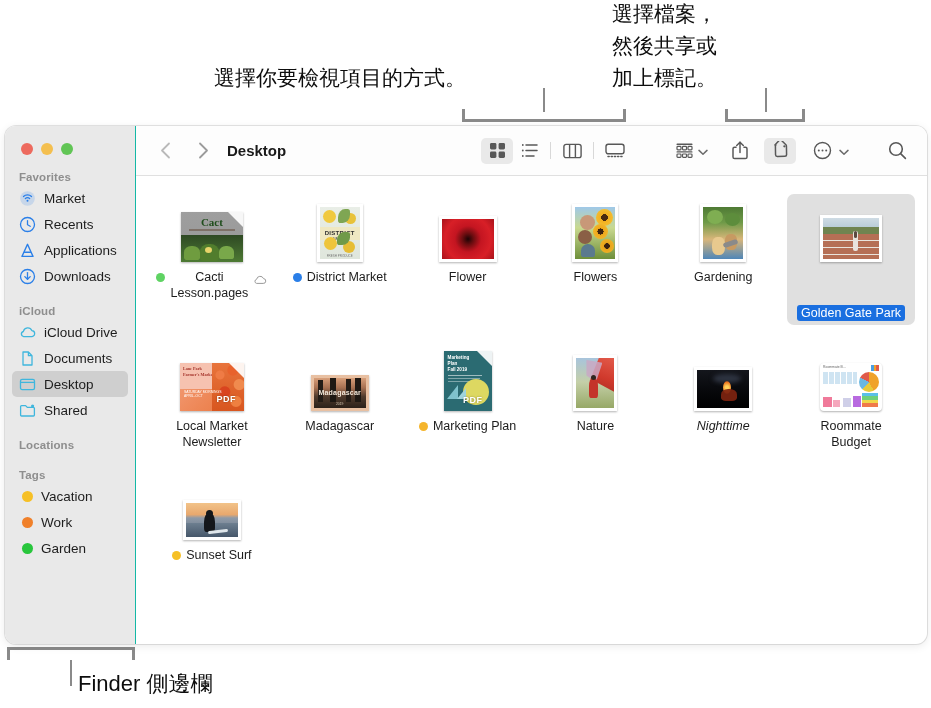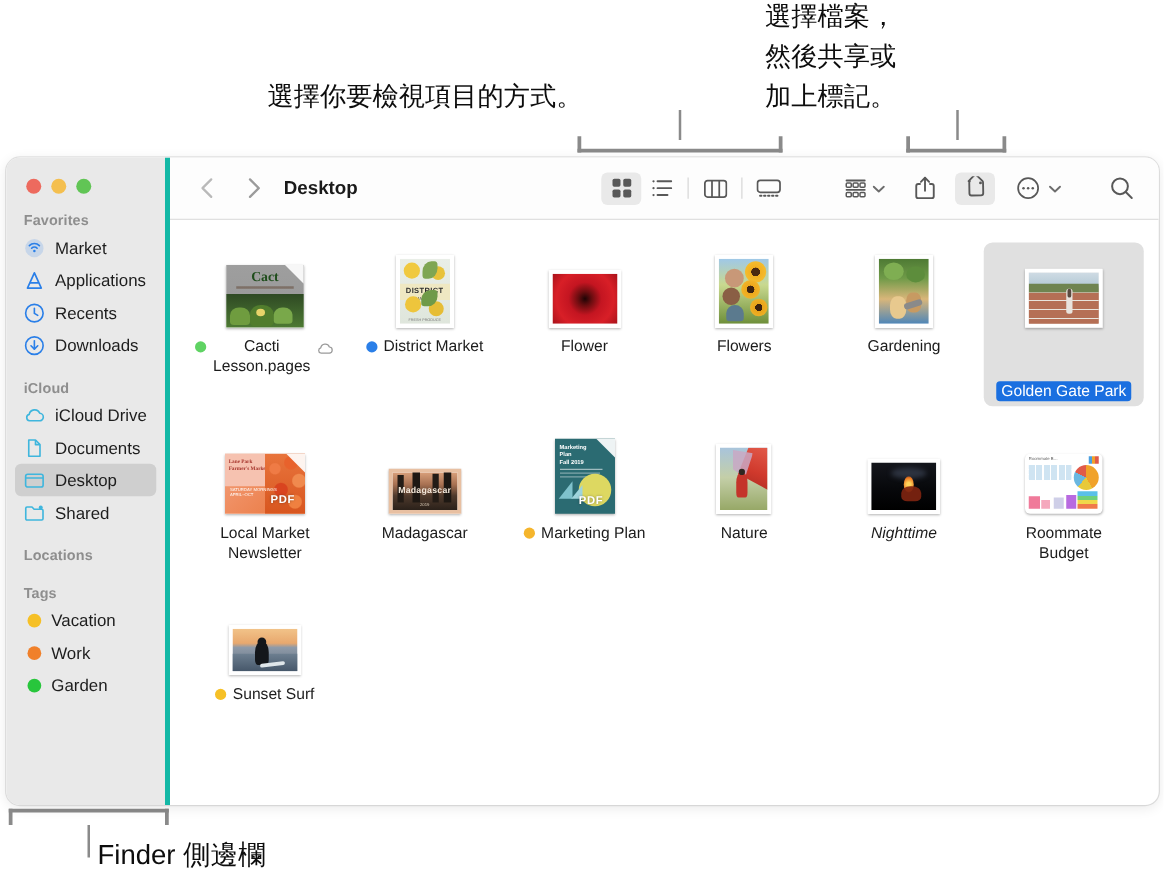--- a/index.html
+++ b/index.html
@@ -45,21 +45,21 @@
     border-radius: 11px;
     box-shadow: 0 0 0 1px rgba(0,0,0,0.10), 0 2px 10px rgba(0,0,0,0.09);
     overflow: hidden;
     display: flex;
   }
 
   
   #sidebar {
     width: 131px; height: 100%;
     background: #e9e9e9;
-    border-right: 4px solid #14b8a6;
+    border-right: 1px solid #14b8a6;
     padding-top: 8px;
     position: relative;
     flex: 0 0 131px;
   }
   .traffic { display: flex; gap: 8px; padding: 9px 0 0 16px; }
   .light { width: 12px; height: 12px; border-radius: 50%; }
   .light.red    { background: #ed6a5e; }
   .light.yellow { background: #f4bf4f; }
   .light.green  { background: #61c555; }
 
@@ -196,32 +196,32 @@
           <div class="sb-item">
             <span class="sb-ico"><svg viewBox="0 0 17 17" fill="none" stroke="#2a7fe8" stroke-width="1.3" stroke-linecap="round">
                 <circle cx="8.5" cy="8.5" r="7.3" fill="#2a7fe8" opacity="0.18" stroke="none"></circle>
                 <path d="M8.5 11.8a1 1 0 1 0 0-2 1 1 0 0 0 0 2z" fill="#2a7fe8" stroke="none"></path>
                 <path d="M6.3 8.6a3 3 0 0 1 4.4 0"></path>
                 <path d="M4.5 6.5a5.6 5.6 0 0 1 8 0"></path>
               </svg></span>
             <span class="sb-label">Market</span>
           </div>
           <div class="sb-item">
+            <span class="sb-ico"><svg viewBox="0 0 17 17" fill="none" stroke="#2a7fe8" stroke-width="1.3">
+                <circle cx="8.5" cy="8.5" r="7"></circle>
+                <path d="M8.5 4.6v4.1l2.7 1.6" stroke-linecap="round"></path>
+              </svg></span>
+            <span class="sb-label">Recents</span>
+          </div>
+          <div class="sb-item">
             <span class="sb-ico"><svg viewBox="0 0 17 17" fill="none" stroke="#2a7fe8" stroke-width="1.4" stroke-linejoin="round">
                 <path d="M8.5 2.3 14 14.4H3z"></path>
                 <path d="M5.6 10.3h5.8" stroke-linecap="round"></path>
               </svg></span>
             <span class="sb-label">Applications</span>
-          </div>
-          <div class="sb-item">
-            <span class="sb-ico"><svg viewBox="0 0 17 17" fill="none" stroke="#2a7fe8" stroke-width="1.3">
-                <circle cx="8.5" cy="8.5" r="7"></circle>
-                <path d="M8.5 4.6v4.1l2.7 1.6" stroke-linecap="round"></path>
-              </svg></span>
-            <span class="sb-label">Recents</span>
           </div>
           <div class="sb-item">
             <span class="sb-ico"><svg viewBox="0 0 17 17" fill="none" stroke="#2a7fe8" stroke-width="1.3" stroke-linecap="round" stroke-linejoin="round">
                 <circle cx="8.5" cy="8.5" r="7"></circle>
                 <line x1="8.5" y1="4.6" x2="8.5" y2="11.2"></line>
                 <path d="M5.8 8.6 8.5 11.3l2.7-2.7"></path>
               </svg></span>
             <span class="sb-label">Downloads</span>
           </div>
           <div class="sb-header">iCloud</div>

